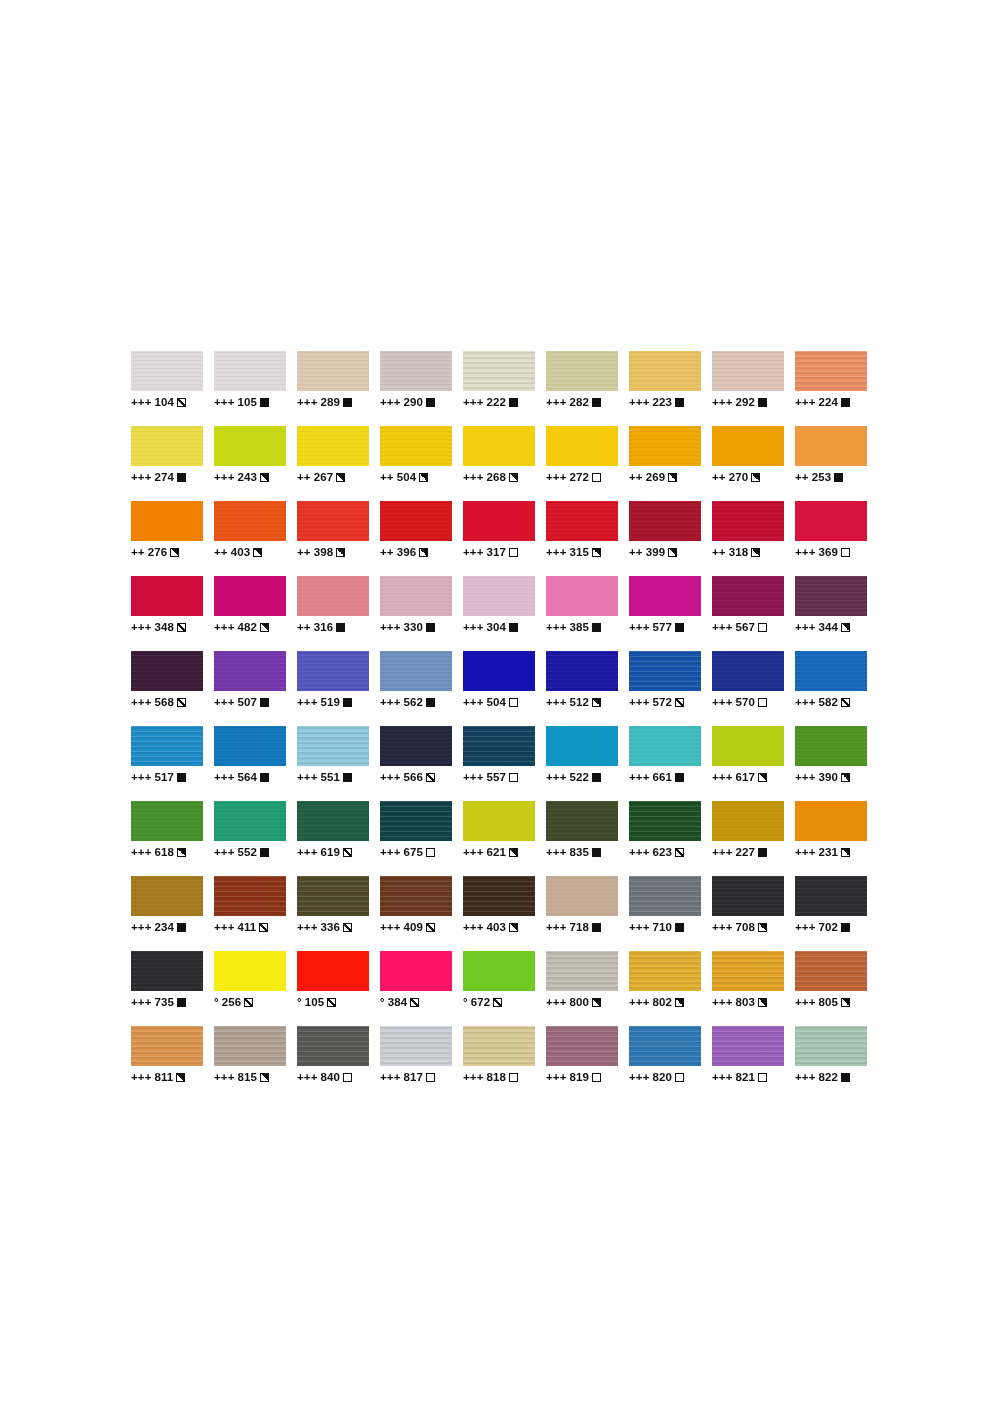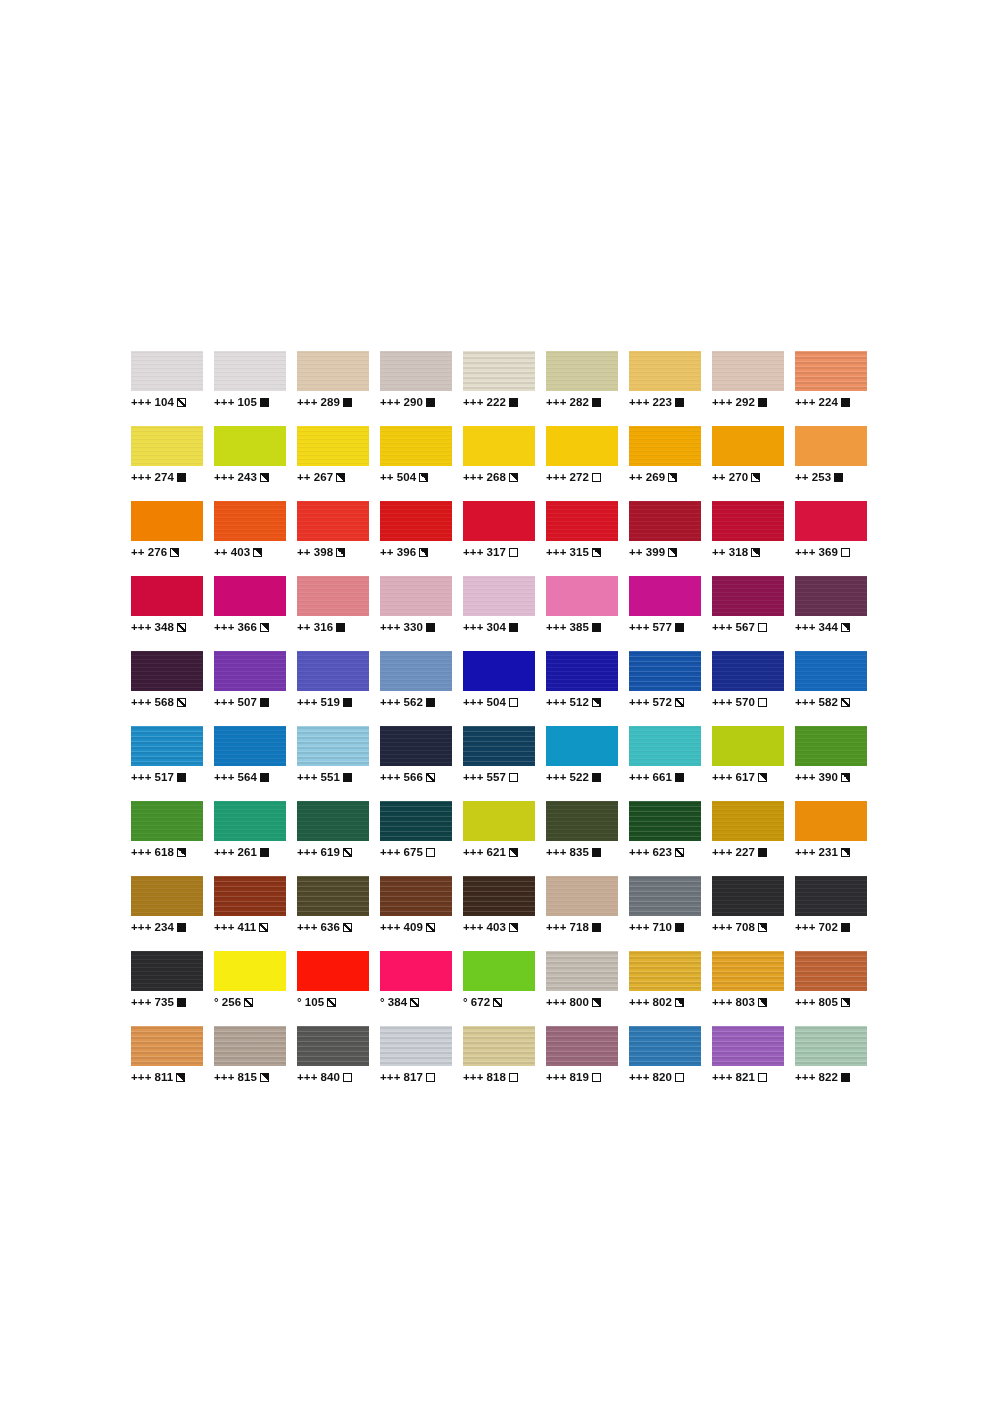--- a/index.html
+++ b/index.html
@@ -361,21 +361,21 @@
         <div class="swatch-label">
           <span class="lightfast">+++</span>
           <span class="code">348</span>
           <span class="op semitransparent"></span>
         </div>
       </div>
       <div class="swatch-cell">
         <div class="swatch-chip tex-none" style="background: rgb(204, 10, 116);"></div>
         <div class="swatch-label">
           <span class="lightfast">+++</span>
-          <span class="code">366</span>
+          <span class="code">482</span>
           <span class="op semiopaque"></span>
         </div>
       </div>
       <div class="swatch-cell">
         <div class="swatch-chip" style="background: rgb(224, 130, 138);"></div>
         <div class="swatch-label">
           <span class="lightfast">++</span>
           <span class="code">316</span>
           <span class="op opaque"></span>
         </div>
@@ -583,21 +583,21 @@
         <div class="swatch-label">
           <span class="lightfast">+++</span>
           <span class="code">618</span>
           <span class="op semiopaque"></span>
         </div>
       </div>
       <div class="swatch-cell">
         <div class="swatch-chip" style="background: rgb(31, 155, 114);"></div>
         <div class="swatch-label">
           <span class="lightfast">+++</span>
-          <span class="code">261</span>
+          <span class="code">552</span>
           <span class="op opaque"></span>
         </div>
       </div>
       <div class="swatch-cell">
         <div class="swatch-chip" style="background: rgb(31, 92, 66);"></div>
         <div class="swatch-label">
           <span class="lightfast">+++</span>
           <span class="code">619</span>
           <span class="op semitransparent"></span>
         </div>
@@ -665,21 +665,21 @@
         <div class="swatch-label">
           <span class="lightfast">+++</span>
           <span class="code">411</span>
           <span class="op semitransparent"></span>
         </div>
       </div>
       <div class="swatch-cell">
         <div class="swatch-chip tex-coarse" style="background: rgb(81, 74, 43);"></div>
         <div class="swatch-label">
           <span class="lightfast">+++</span>
-          <span class="code">636</span>
+          <span class="code">336</span>
           <span class="op semitransparent"></span>
         </div>
       </div>
       <div class="swatch-cell">
         <div class="swatch-chip tex-coarse" style="background: rgb(107, 58, 33);"></div>
         <div class="swatch-label">
           <span class="lightfast">+++</span>
           <span class="code">409</span>
           <span class="op semitransparent"></span>
         </div>

